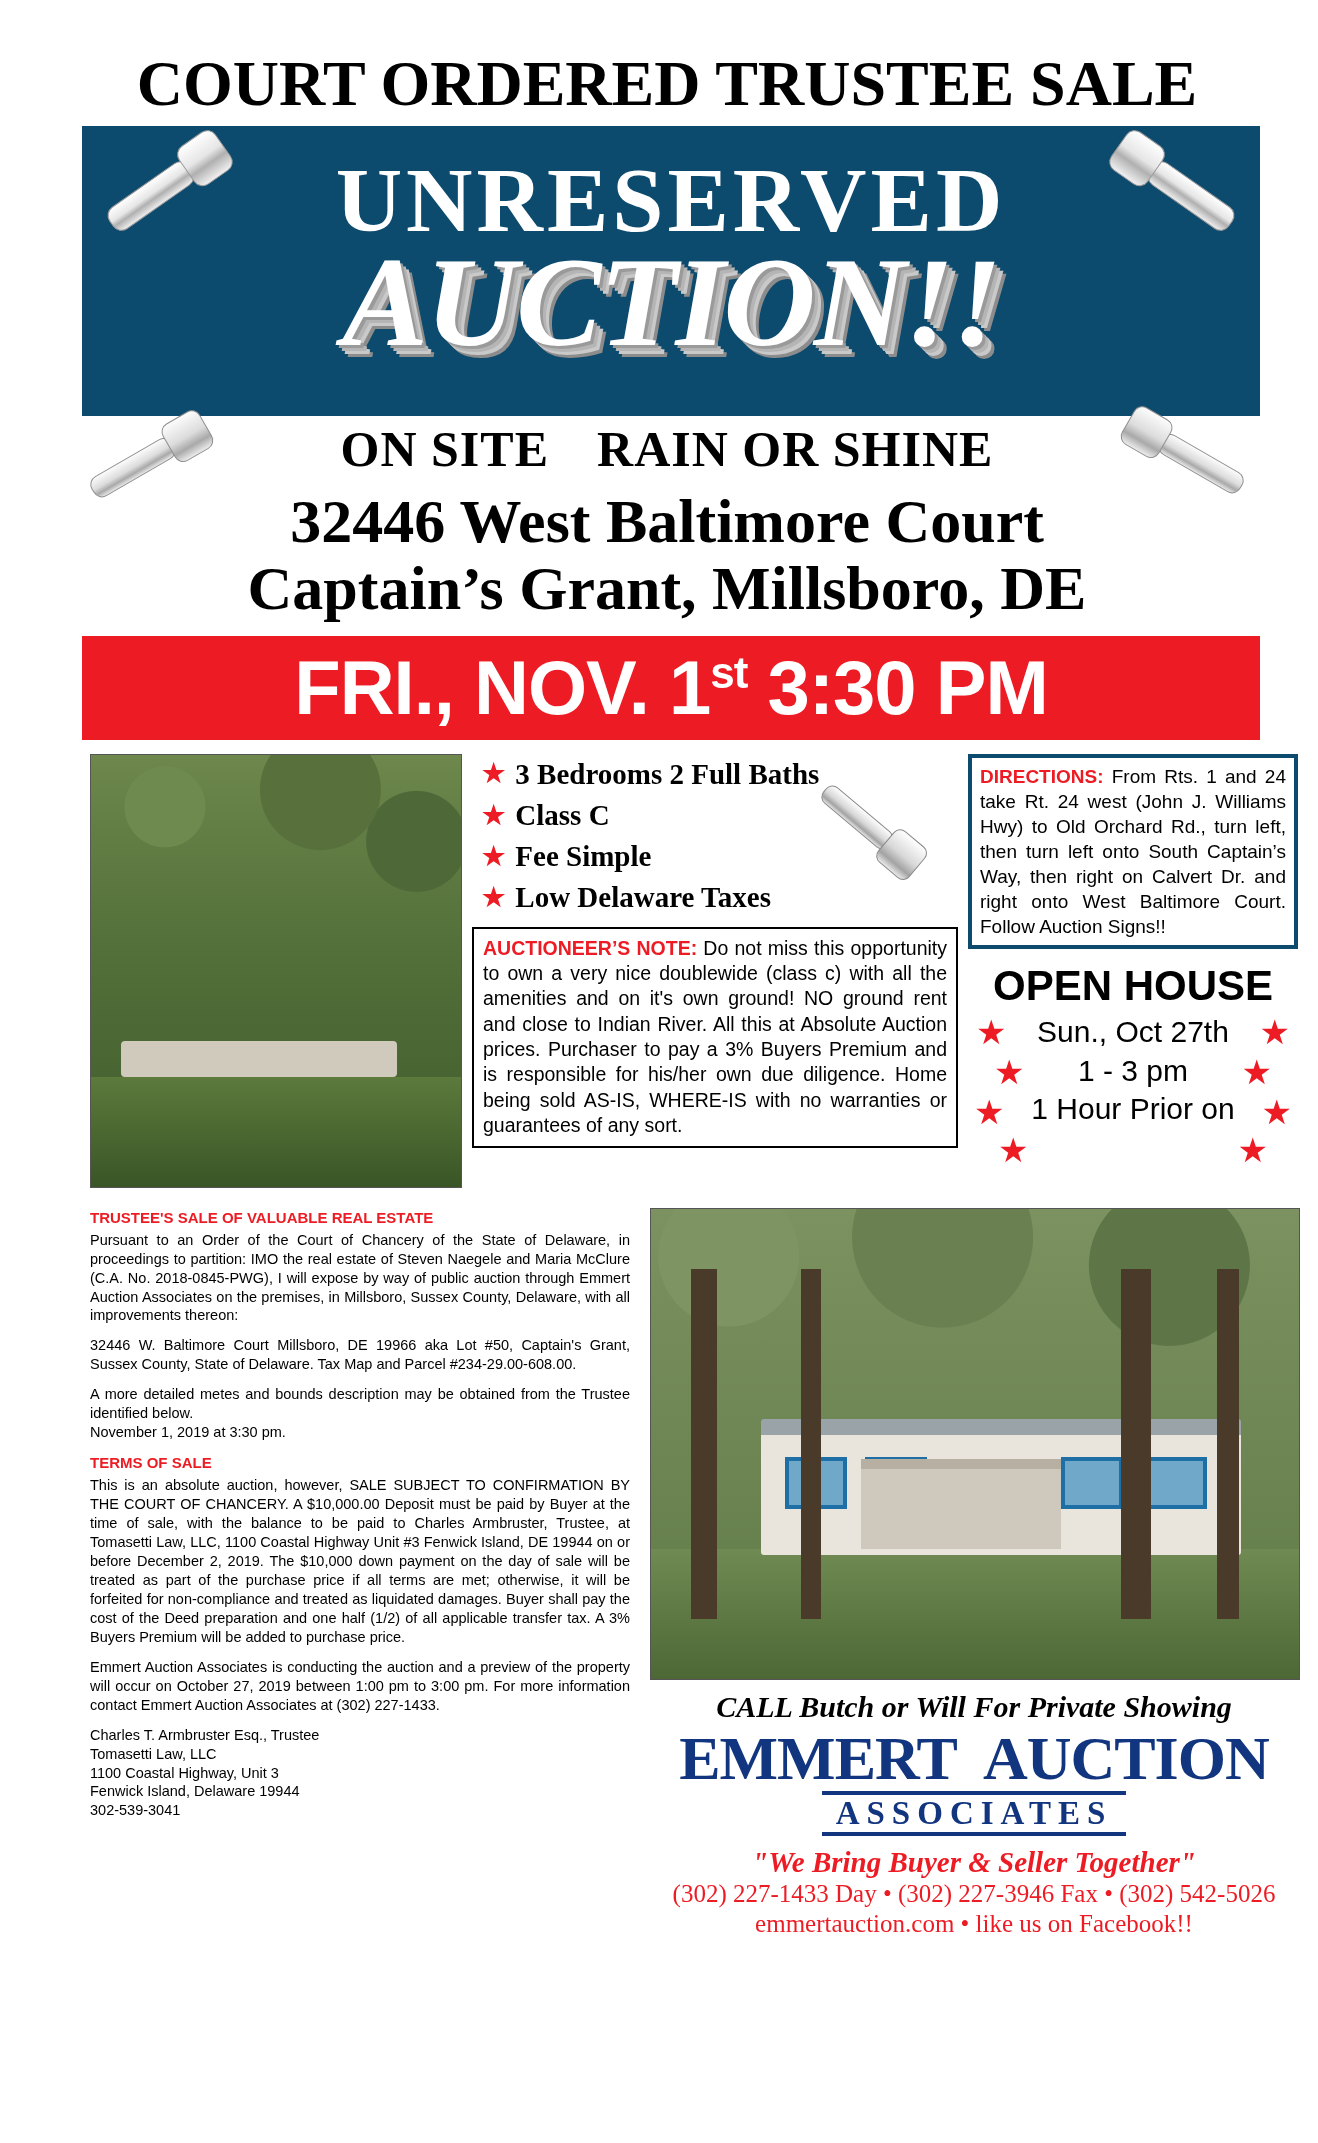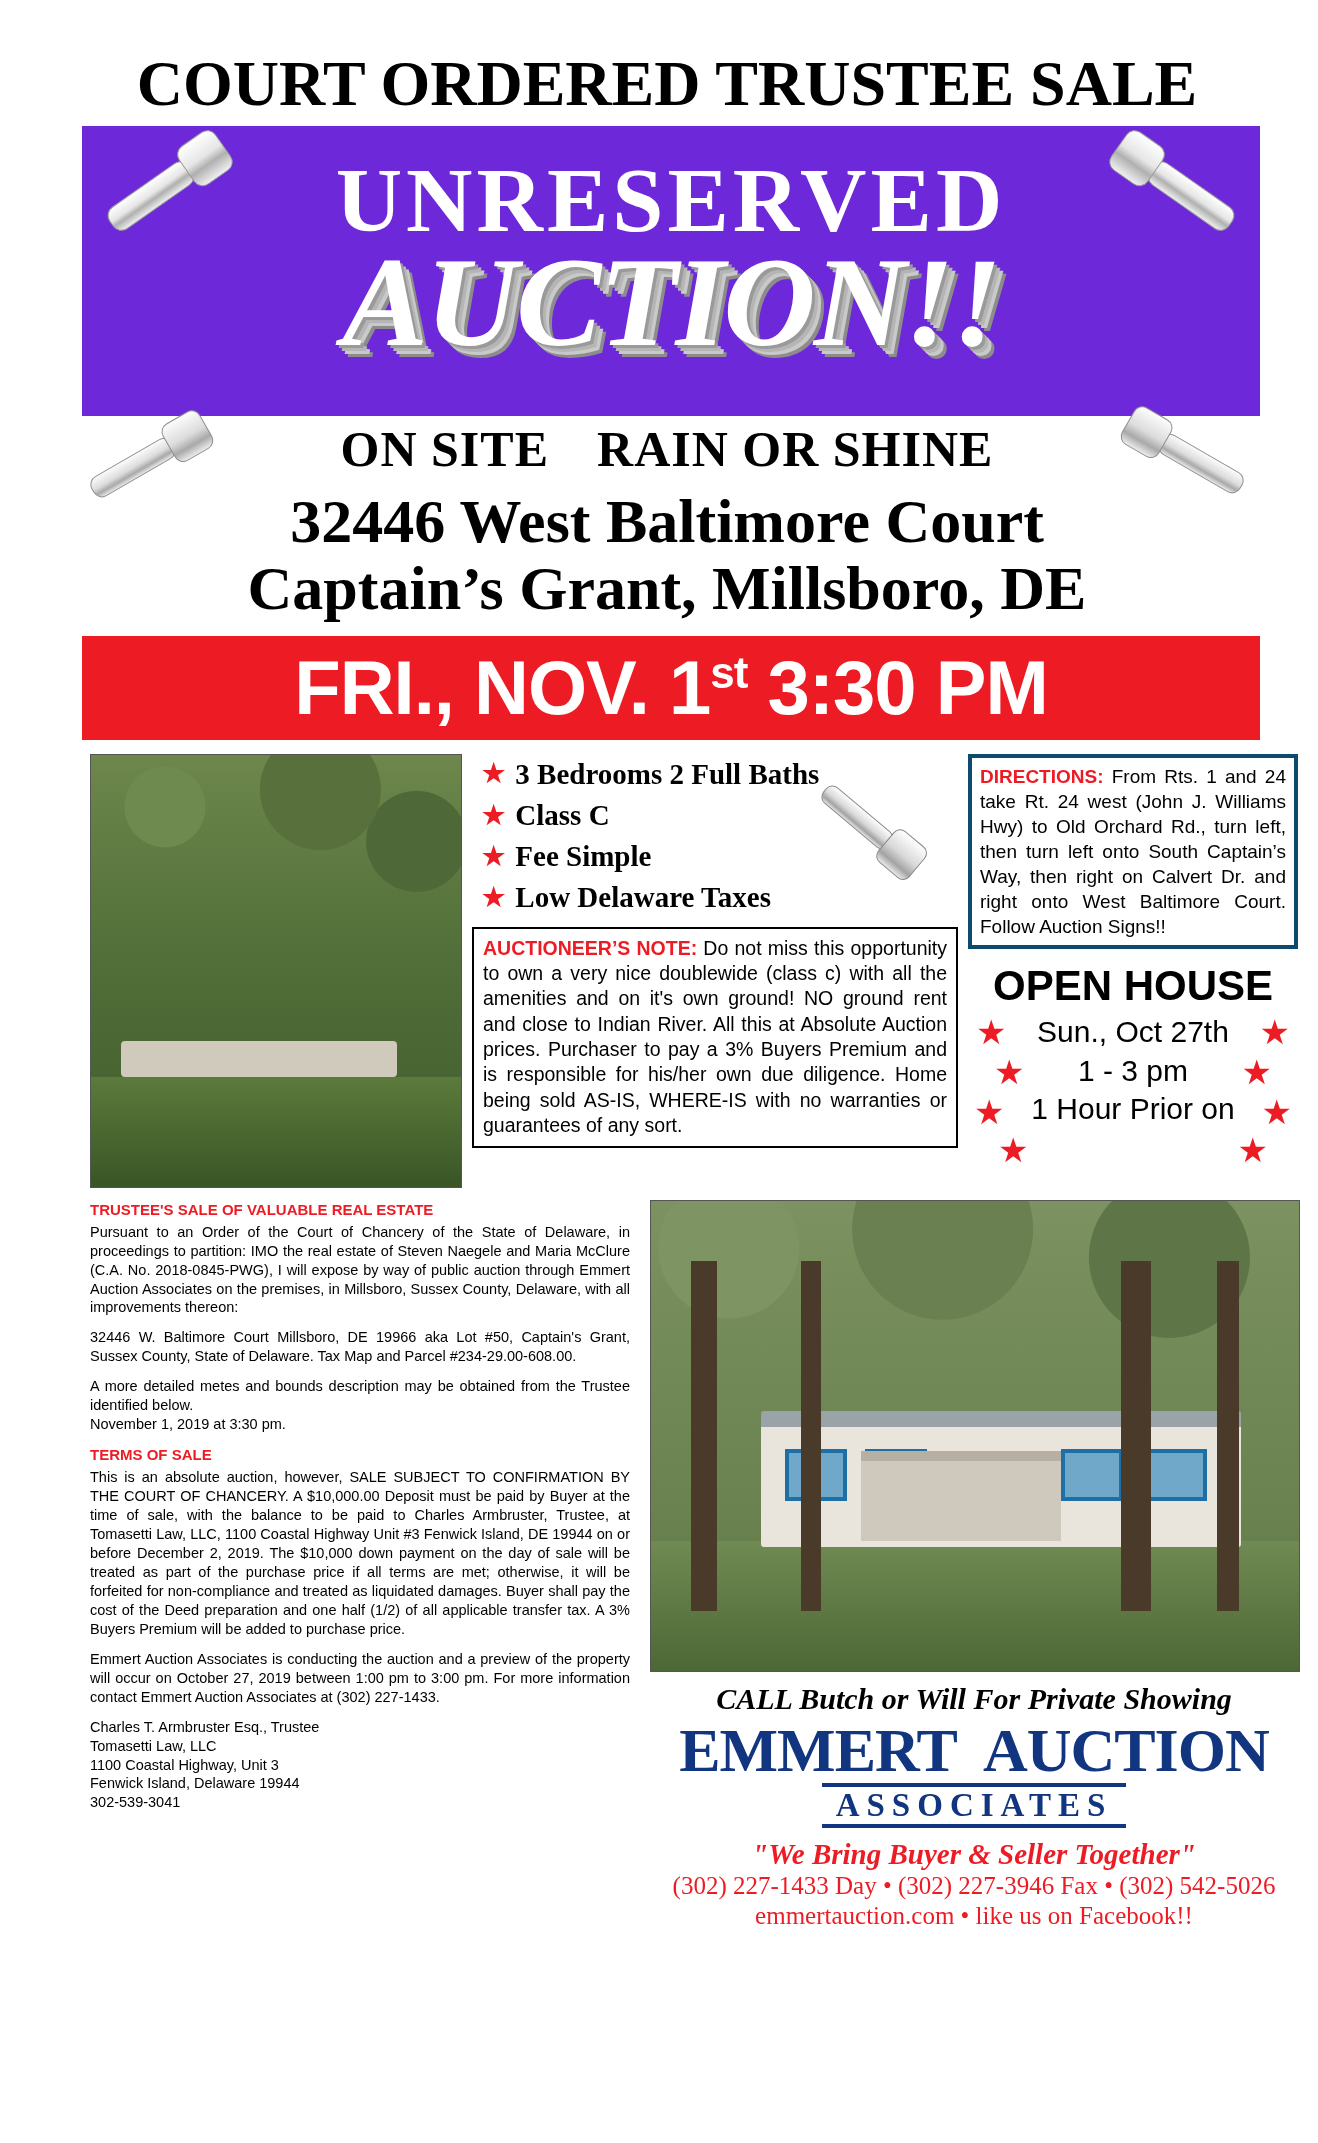--- a/index.html
+++ b/index.html
@@ -30,21 +30,21 @@
     font-size: 64px;
     text-align: center;
     letter-spacing: 0px;
     line-height: 1.0;
     margin: 42px 0 10px 0;
     white-space: nowrap;
   }
 
   
   .red-banner {
-    background: #6d28d9;
+    background: #0c4a6e;
     position: relative;
     height: 290px;
     margin: 0 54px 0 62px;
     overflow: hidden;
   }
   .unreserved {
     position: absolute;
     top: 28px;
     left: 0;
     right: 0;
@@ -290,21 +290,21 @@
   }
   .oh-star {
     position: absolute;
     color: #ed1c24;
     font-size: 34px;
     line-height: 1;
   }
 
   
   .bottom {
-    margin-top: 12px;
+    margin-top: 20px;
     display: flex;
     gap: 20px;
     padding: 0 16px 0 70px;
   }
   .legal {
     flex: 0 0 540px;
     font-size: 14.5px;
     line-height: 1.31;
     text-align: justify;
   }

